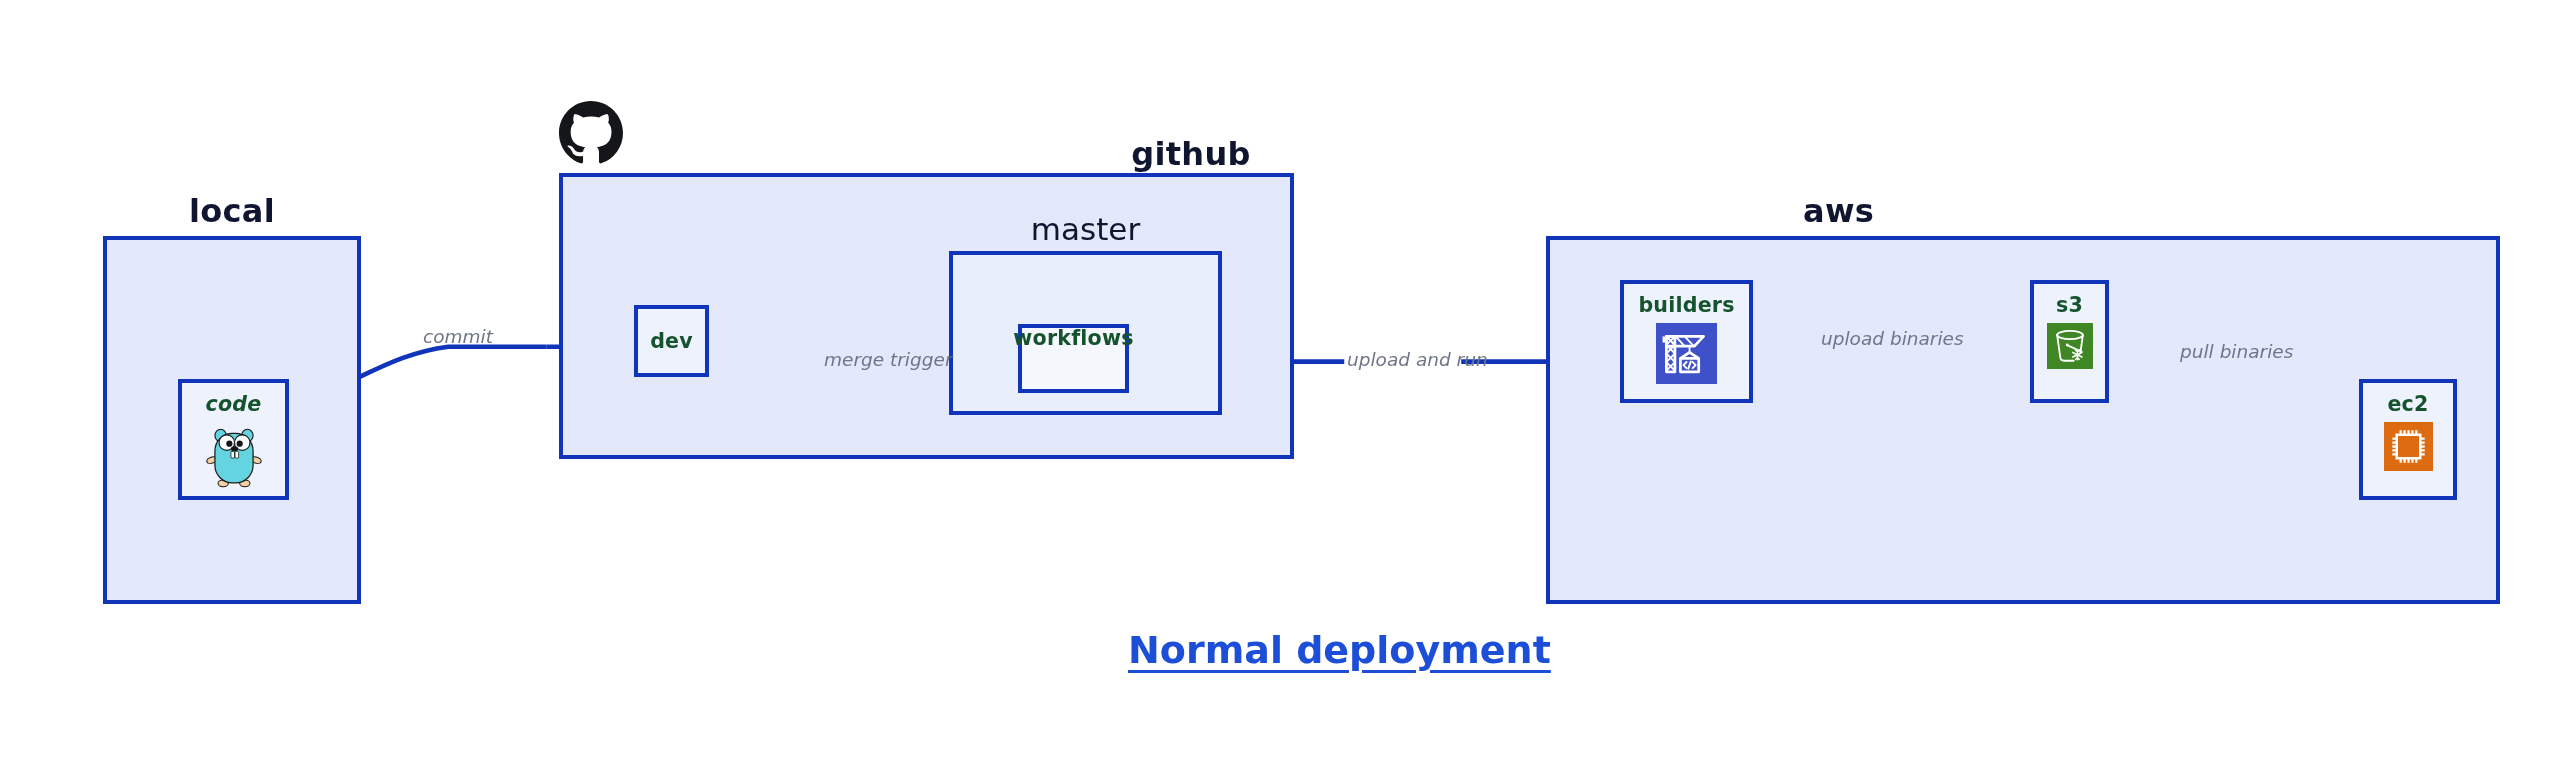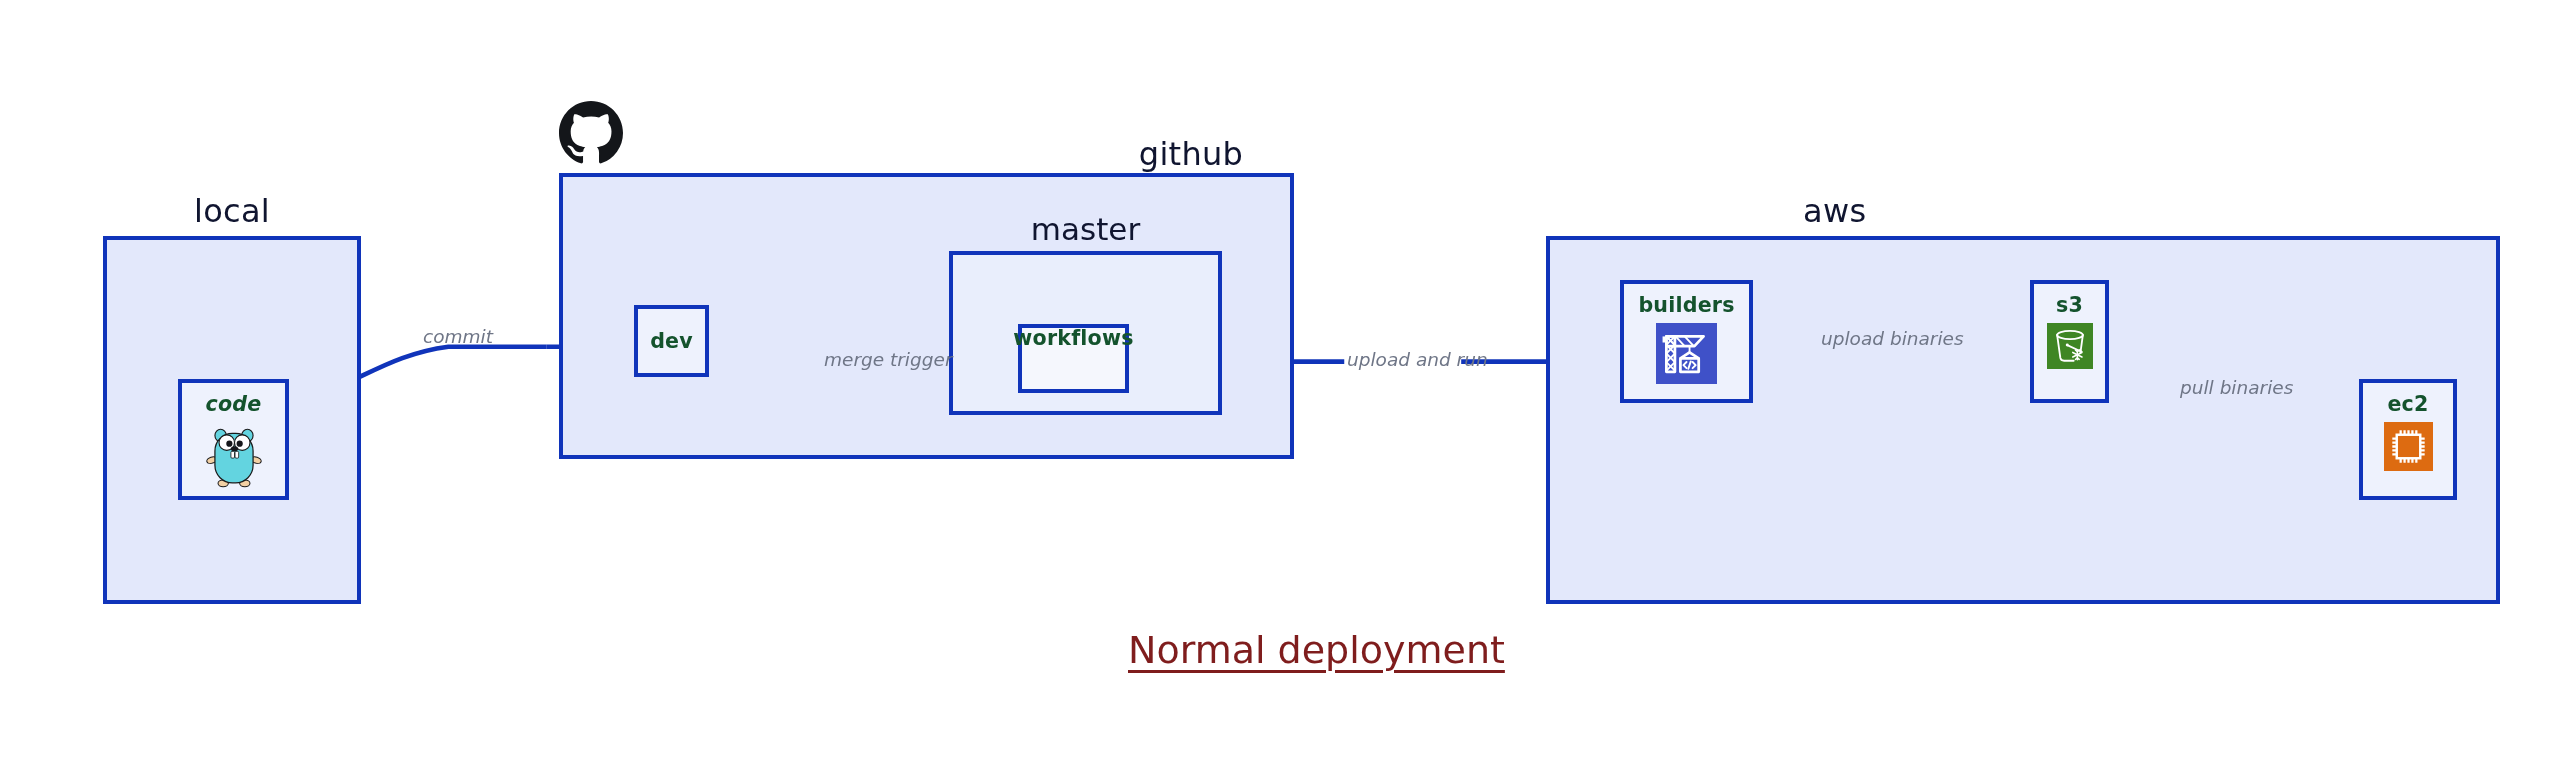--- a/index.html
+++ b/index.html
@@ -28,21 +28,21 @@
   .group-box {
     position: absolute;
     background: #e3e8fb;
     border: 4.6px solid #1034ba;
     box-sizing: border-box;
   }
   .group-label {
     position: absolute;
     color: #101530;
     font-size: 32px;
-    font-weight: 400;
+    font-weight: 700;
     letter-spacing: 0.3px;
     white-space: nowrap;
   }
 
   
   .sub-box {
     position: absolute;
     background: #e9eefc;
     border: 4.1px solid #1034ba;
     box-sizing: border-box;
@@ -94,23 +94,23 @@
     left: 0;
     top: 0;
     width: 2604px;
     height: 781px;
     pointer-events: none;
   }
 
   
   #diagram-title {
     position: absolute;
-    color: #7f1d1d;
+    color: #1d4ed8;
     font-size: 38px;
-    font-weight: 400;
+    font-weight: 700;
     text-decoration: underline;
     text-underline-offset: 7.2px;
     text-decoration-thickness: 3.1px;
     white-space: nowrap;
   }
 
   
   #github-logo {
     position: absolute;
   }
@@ -286,18 +286,18 @@
   </div>
 
   <div class="edge-label" style="left:423px; top:326px;">commit</div>
 
   <div class="edge-label" style="left:824px; top:349px;">merge trigger</div>
 
   <div class="edge-label" style="left:1347px; top:349px;">upload and run</div>
 
   <div class="edge-label" style="left:1821px; top:328px;">upload binaries</div>
 
-  <div class="edge-label" style="left:2180px; top:341px;margin-top:36px;">pull binaries</div>
+  <div class="edge-label" style="left:2180px; top:341px;">pull binaries</div>
 
   <div id="diagram-title" style="left:1128px; top:628px;">Normal deployment</div>
 
 </div>
 
 
 </body></html>

